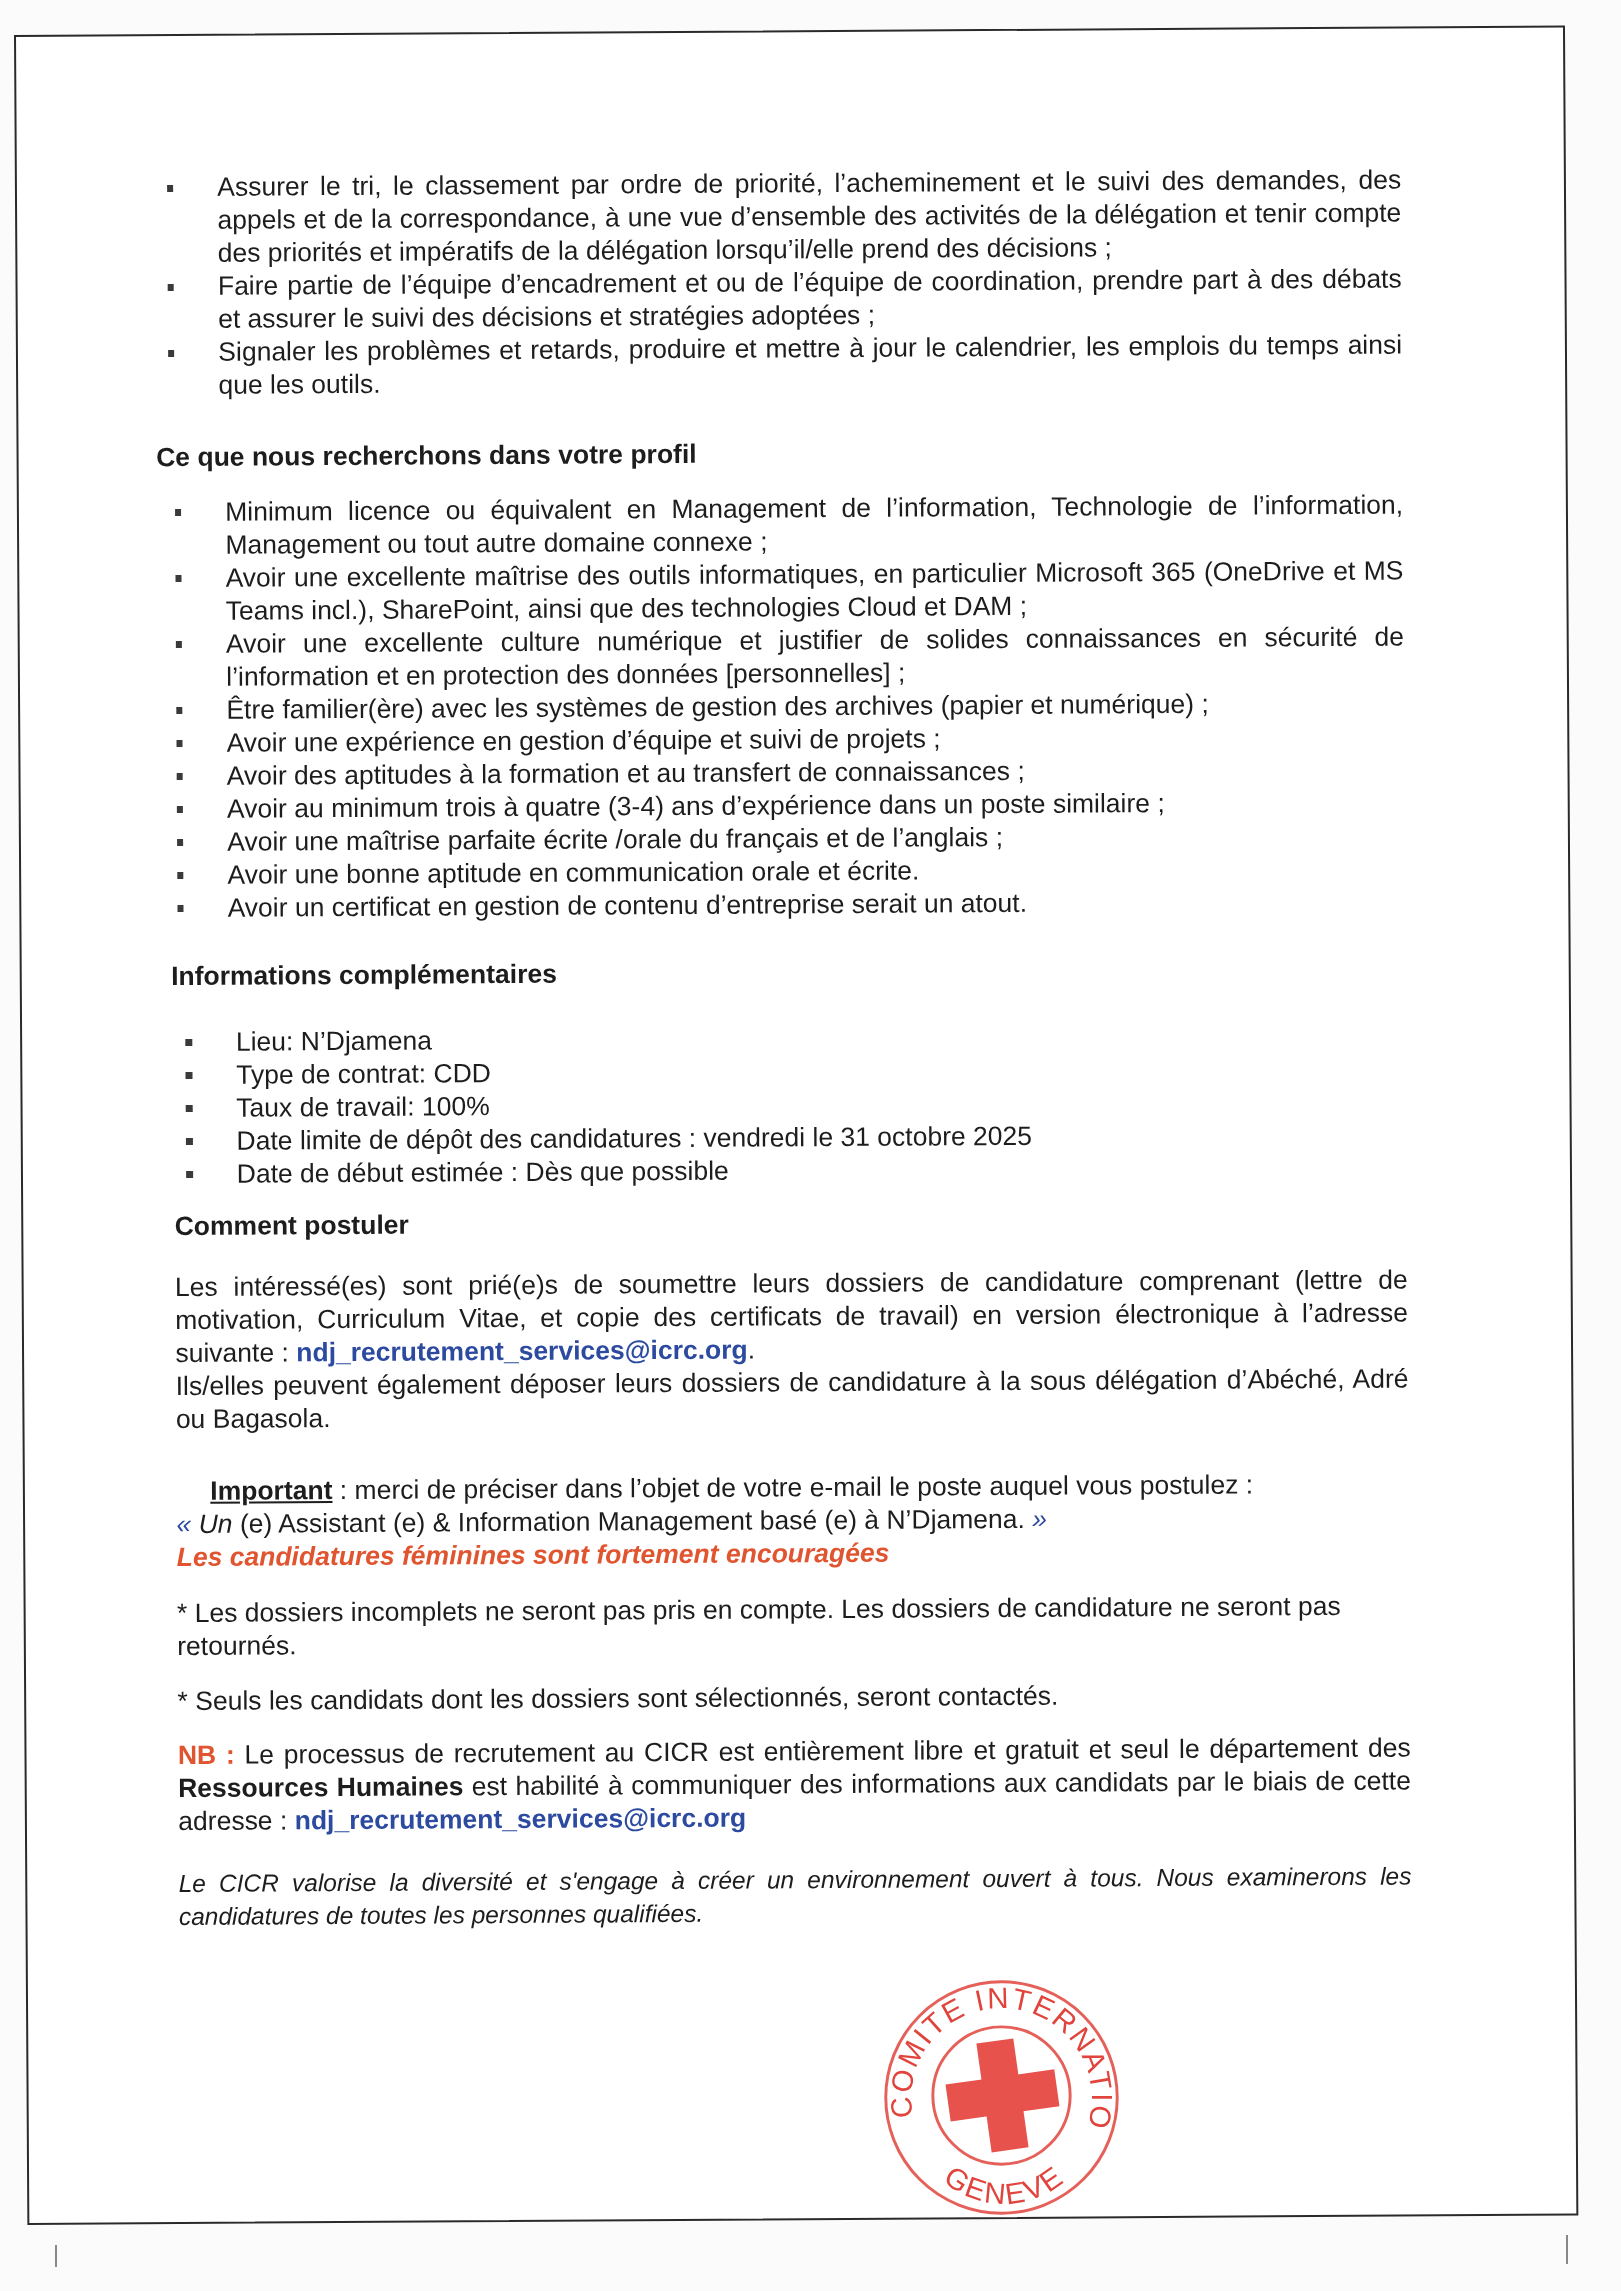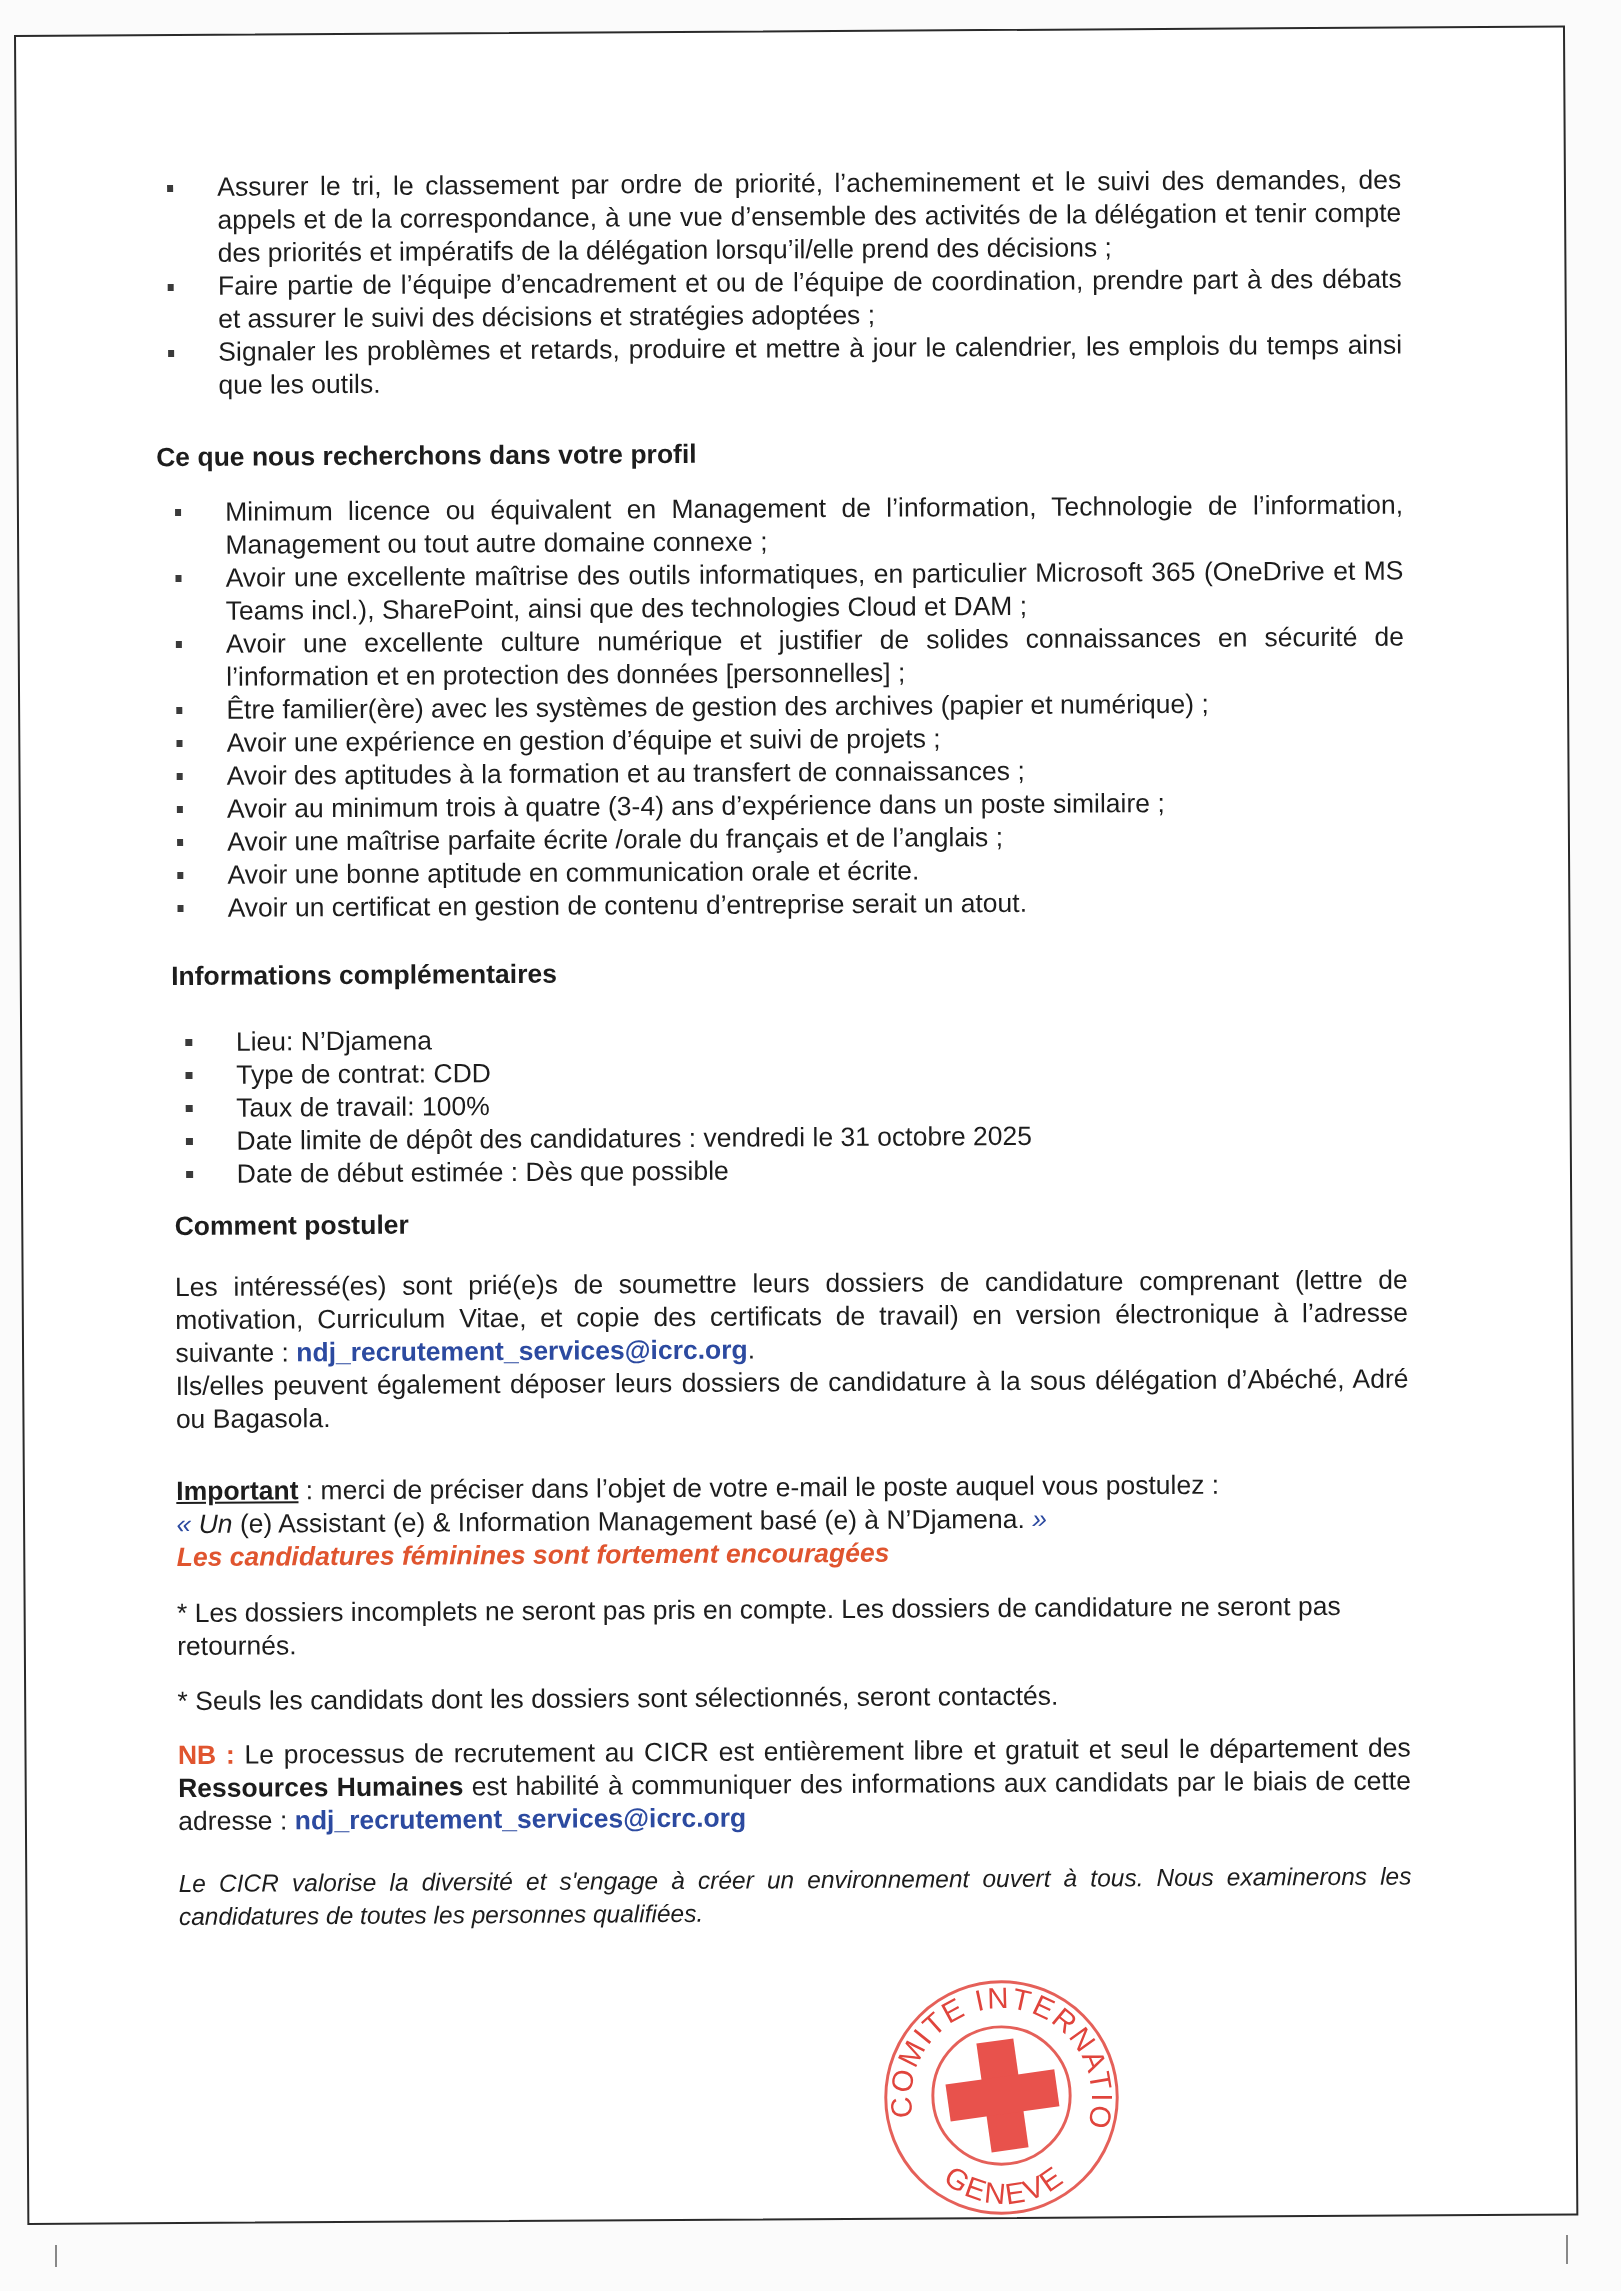--- a/index.html
+++ b/index.html
@@ -45,21 +45,21 @@
     font-weight: bold;
     font-size: 26.5px;
     margin: 35px 0 21.6px -25.5px;
   }
   .p { text-align: justify; margin: 0; }
   .email { color: #2c4aa0; font-weight: bold; }
   .orange { color: #e0552f; }
   .female { color: #e0552f; font-weight: bold; font-style: italic; }
   .quote-mark { color: #2c4aa0; font-style: italic; }
   .italic { font-style: italic; text-align: right; }
-  .underline-bold { font-weight: bold; text-decoration: underline; }
+  .underline-bold { font-weight: bold; text-decoration: underline; margin-left: 34px; }
   .note { margin-top: 21.6px; }
   .diversity { font-style: italic; font-size: 24.5px; line-height: 33px; margin-top: 29px; }
   .stamp {
     position: absolute;
     left: 874px; top: 1970px;
     width: 255px; height: 255px;
   }
   .scan-mark { position: absolute; width: 2px; background: #888; }
 </style>
 </head>

